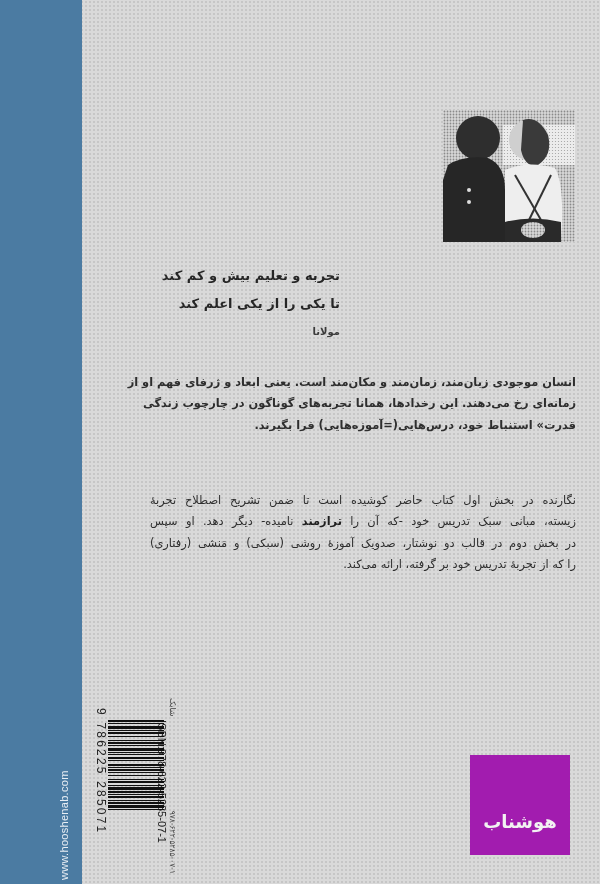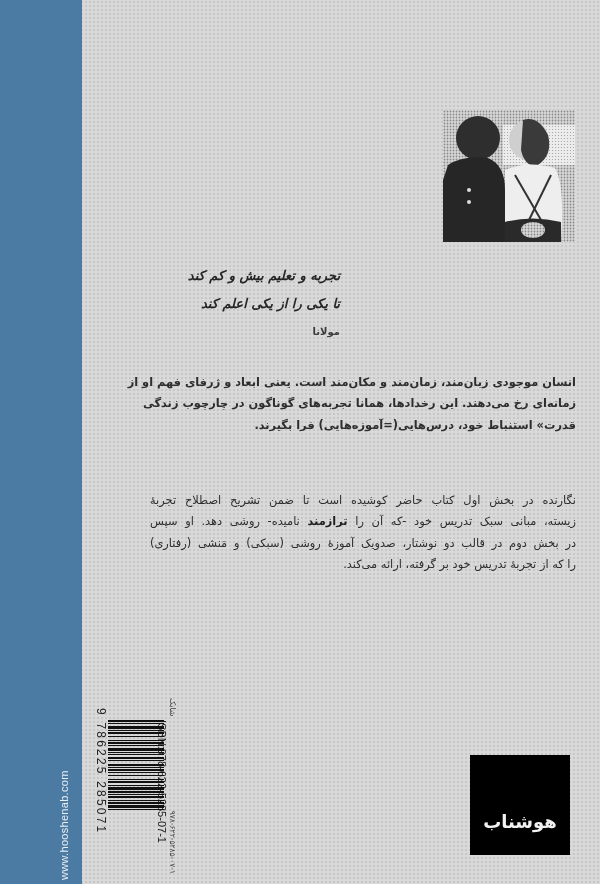--- a/index.html
+++ b/index.html
@@ -25,21 +25,21 @@
     position: absolute; left: 443px; top: 110px; width: 132px; height: 132px;
     background: #e6e6e6; overflow: hidden;
   }
   .photo svg { display: block; }
   .poem {
     position: absolute; left: 150px; width: 190px; top: 262px;
     direction: rtl; text-align: right;
   }
   .poem-line {
     font-family: "DejaVu Sans", sans-serif; font-weight: bold; font-size: 13px;
-    line-height: 28px; color: #262626; white-space: nowrap; font-style: italic;
+    line-height: 28px; color: #262626; white-space: nowrap;
   }
   .poem-author {
     font-size: 10px; font-weight: bold; color: #3a3a3a; margin-top: 8px;
   }
   .para {
     position: absolute; left: 150px; width: 426px;
     direction: rtl; text-align: justify; text-align-last: right;
     font-size: 11.4px; line-height: 21.3px; color: #2e2e2e;
   }
   .para .line { display: block; white-space: nowrap; text-align: justify; text-align-last: justify; }
@@ -68,21 +68,21 @@
     position: absolute; left: 30px; top: 14px; width: 160px; height: 56px;
     display: flex; align-items: stretch;
   }
   .bars span { display: block; height: 100%; background: #111; }
   .barcode-digits {
     position: absolute; left: 18px; top: 70px; font-size: 12px; color: #222;
     font-family: "Liberation Sans", sans-serif; letter-spacing: 2.2px; white-space: nowrap;
   }
   .logo-box {
     position: absolute; left: 470px; top: 755px; width: 100px; height: 100px;
-    background: #000000;
+    background: #a21caf;
   }
   .logo-text {
     position: absolute; left: 8px; right: 8px; top: 56px; text-align: center;
     color: #f2f2f2; font-weight: bold; font-size: 18px; direction: rtl; letter-spacing: 1px;
     font-family: "DejaVu Sans", sans-serif;
   }
 </style>
 </head>
 <body>
 
@@ -127,21 +127,21 @@
 </div>
 
 <div class="para para1">
   <span class="line">انسان موجودی زبان‌مند، زمان‌مند و مکان‌مند است. یعنی ابعاد و ژرفای فهم او از</span>
   <span class="line">زمانه‌ای رخ می‌دهند. این رخدادها، همانا تجربه‌های گوناگون در چارچوب زندگی</span>
   <span class="line last">قدرت» استنباط خود، درس‌هایی(=آموزه‌هایی) فرا بگیرند.</span>
 </div>
 
 <div class="para para2">
   <span class="line">نگارنده در بخش اول کتاب حاضر کوشیده است تا ضمن تشریح اصطلاح تجربهٔ</span>
-  <span class="line"><span>زیسته، مبانی سبک تدریس خود -که آن را </span><b>ترازمند</b><span> نامیده- روشی دهد. او سپس</span></span>
+  <span class="line"><span>زیسته، مبانی سبک تدریس خود -که آن را </span><b>ترازمند</b><span> نامیده- دیگر دهد. او سپس</span></span>
   <span class="line">در بخش دوم در قالب دو نوشتار، صدویک آموزهٔ روشی (سبکی) و مَنشی (رفتاری)</span>
   <span class="line last">را که از تجربهٔ تدریس خود بر گرفته، ارائه می‌کند.</span>
 </div>
 
 <div class="barcode-block">
   <div class="barcode-inner">
     <div class="shabak">شابک</div>
     <div class="isbn-fa">۹۷۸-۶۲۲-۵۲۸۵-۰۷-۱</div>
     <div class="isbn-text">ISBN:978-622-5285-07-1</div>
     <div class="bars" id="bars">

